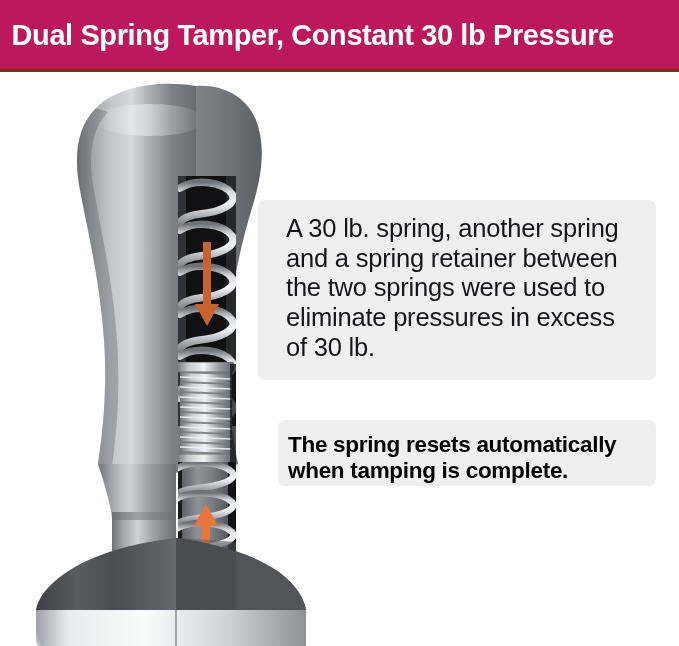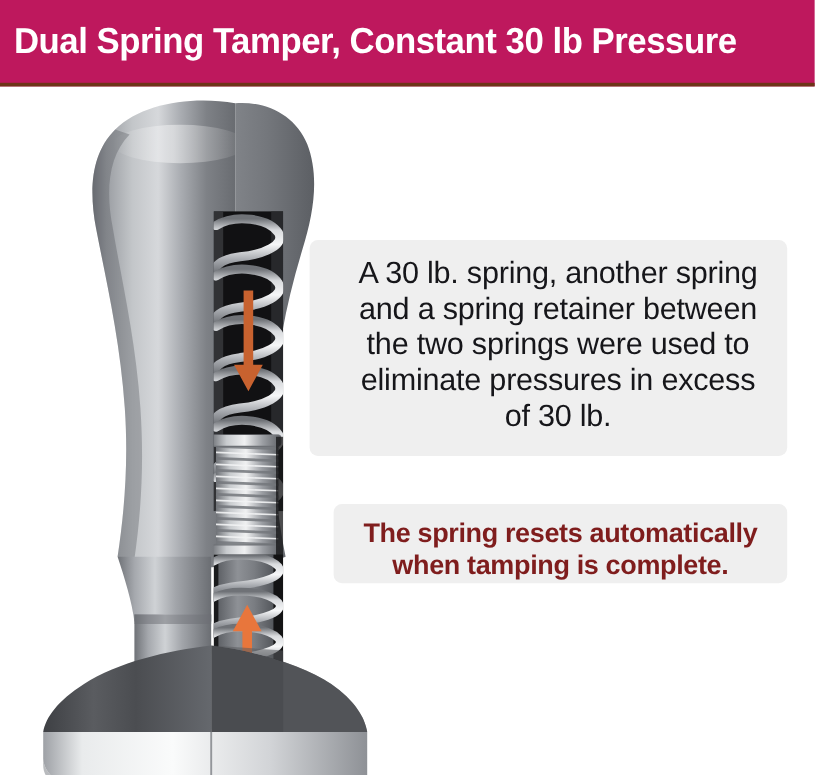--- a/index.html
+++ b/index.html
@@ -40,21 +40,20 @@
     transform-origin: left center;
     line-height: 1;
   }
 
   
   #stage {
     position: absolute;
     left: 0; top: 72px;
     width: 679px;
     height: 574px;
-    text-align: center;
   }
 
   
   #product-svg {
     position: absolute;
     left: 0;
     top: 0;
     width: 340px;
     height: 574px;
   }
@@ -84,21 +83,21 @@
     left: 278px;
     top: 348px;
     width: 378px;
     height: 66px;
     padding: 12px 10px 8px 10px;
   }
   #callout-2 .body {
     font-size: 22.5px;
     font-weight: bold;
     line-height: 1.14;
-    color: #7f1d1d;
+    color: #000000;
     letter-spacing: -0.3px;
     white-space: pre-line;
   }
 </style>
 </head>
 <body>
 
 <div id="banner">
   <div id="banner-title">Dual Spring Tamper, Constant 30 lb Pressure</div>
 </div>

